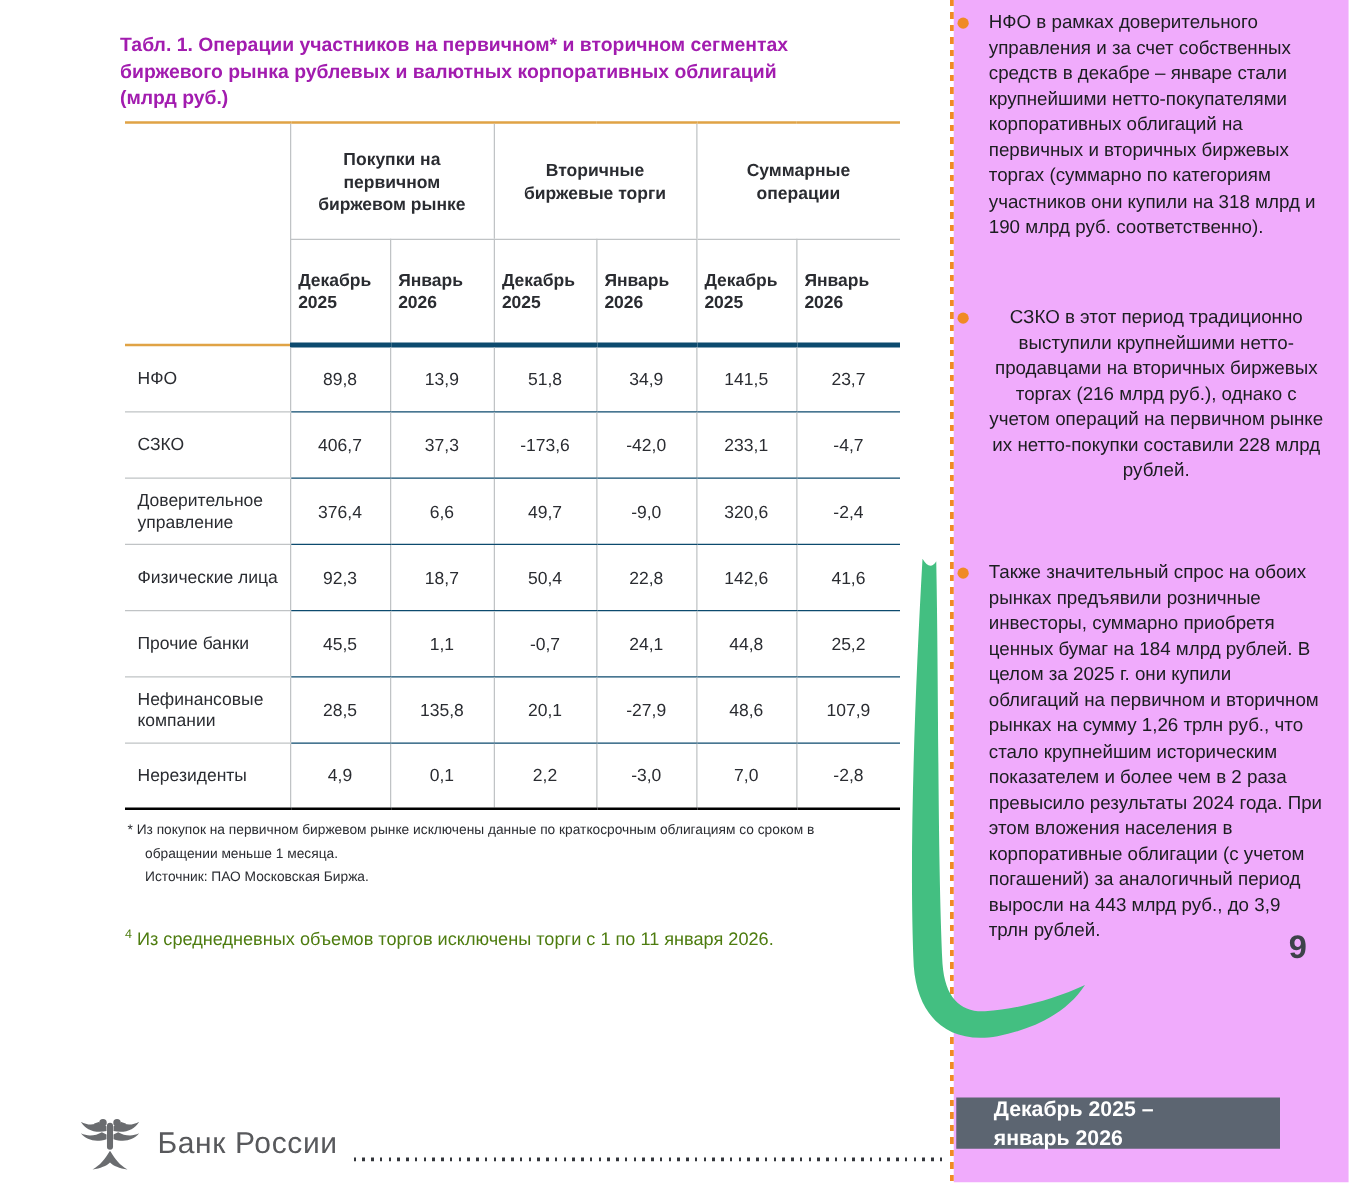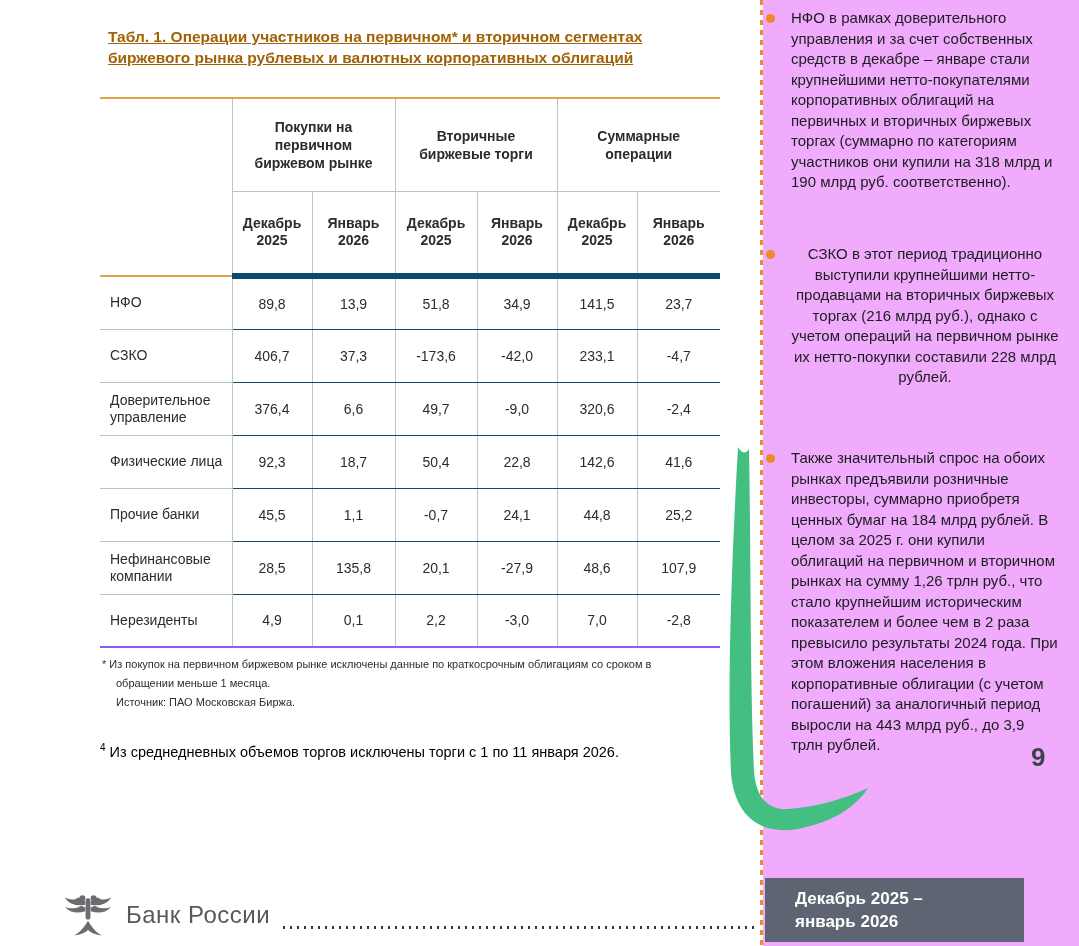--- a/index.html
+++ b/index.html
@@ -2,76 +2,77 @@
 <html><head>
 <meta charset="utf-8">
 <style>
   * { margin:0; padding:0; box-sizing:border-box; }
   html,body { width:1079px; height:946px; }
   body {
     position:relative; background:#ffffff; overflow:hidden;
     font-family:"Liberation Sans", sans-serif; color:#25272c;
   }
   
-  .tbl-title { position:absolute; left:108px; top:26px; width:630px;
-    font-size:15.5px; font-weight:bold; line-height:21px; color:#a16207;text-decoration:underline; }
+  .tbl-title { position:absolute; left:96px; top:26px; width:630px;
+    font-size:15.5px; font-weight:bold; line-height:21px; color:#a21caf; }
   
   .data-table { position:absolute; left:100px; top:97px; width:620px;
     border-collapse:collapse; table-layout:fixed; }
   .data-table th, .data-table td { color:#2a2c31; vertical-align:middle; }
   th.corner { border-top:2px solid #E0A345; border-bottom:2px solid #E0A345; }
   th.group { height:93px; font-size:14px; font-weight:bold; text-align:center;
     padding:0 8px; line-height:18px;
     border-top:2px solid #E0A345; border-left:1px solid #C0C3C5; border-bottom:1px solid #C0C3C5; }
-  th.sub { height:85px; font-size:14px; font-weight:bold; text-align:center;
+  th.sub { height:85px; font-size:14px; font-weight:bold; text-align:left;
     padding:0 6px; line-height:17px;
-    border-left:1px solid #C0C3C5; border-bottom:6px solid #0c4a6e; }
+    border-left:1px solid #C0C3C5; border-bottom:4px solid #0c4a6e; }
   td.lbl { height:53px; font-size:14px; text-align:left; padding:4px 8px 4px 10px;
     line-height:17px; border-bottom:1px solid #C0C3C5; }
   td.val { height:53px; font-size:14px; text-align:center;
     border-left:1px solid #C0C3C5; border-bottom:1px solid #0c4a6e; }
-  tr.last td { border-bottom:2px solid #8b5cf6; }
+  tr.last td { border-bottom:2px solid #000000; }
   
   .footnote-block { position:absolute; left:102px; top:655px; width:585px;
     font-size:11px; line-height:19px; color:#2b2d32; }
   .footnote-star { padding-left:14px; text-indent:-14px; }
   .source-note { padding-left:14px; }
   .footnote4 { position:absolute; left:100px; top:742px; width:600px;
-    font-size:14.5px; color:#000000; }
+    font-size:14.5px; color:#4d7c0f; }
   .footnote4 sup { font-size:10px; }
   
   .panel { position:absolute; left:763px; top:0; width:316px; height:946px;
     background:#f0abfc; z-index:0; }
   .dash-divider { position:absolute; left:760px; top:0; width:3px; height:946px; z-index:1;
     background:repeating-linear-gradient(to bottom, #F08A25 0 5px, transparent 5px 10px); }
   .bullet-item { position:absolute; left:0; width:300px; z-index:2; }
   .bullet-dot { position:absolute; left:3px; top:6px; width:9px; height:9px;
     border-radius:50%; background:#F08A25; }
   .bullet-text { margin-left:28px; width:268px; font-size:15px; line-height:20.5px; color:#1b1d20; }
   .b1 { top:8px; } .b2 { top:244px;text-align:center; } .b3 { top:448px; }
   .page-number { position:absolute; left:268px; top:742px; z-index:2;
     font-size:26px; font-weight:bold; color:#3d4249; }
-  .period-box { position:absolute; left:2px; top:878px; width:259px; height:64px; z-index:2;
+  .period-box { position:absolute; left:2px; top:878px; width:259px; height:41px; z-index:2;
     background:#5C6571; color:#ffffff; font-weight:bold; font-size:17px; line-height:23px;
     display:flex; flex-direction:column; justify-content:center; padding-left:30px; }
   
   .swoosh { position:absolute; left:722px; top:443px; width:155px; height:405px; z-index:3; }
   
   .footer-logo { position:absolute; left:60px; top:888px; width:56px; height:56px; }
   .brand { position:absolute; left:126px; top:901px; font-size:24px;
     letter-spacing:0.5px; color:#58595c; }
   .dots-line { position:absolute; left:283px; top:926px; width:473px; height:3px;
     background:repeating-linear-gradient(to right, #33363b 0 2px, transparent 2px 7px); }
 </style>
 </head>
 <body>
 
 <div class="tbl-title">
   <div>Табл. 1. Операции участников на первичном* и вторичном сегментах</div>
   <div>биржевого рынка рублевых и валютных корпоративных облигаций</div>
+  <div>(млрд руб.)</div>
 </div>
 
 <table class="data-table">
   <colgroup>
     <col style="width:132px">
       <col style="width:80px">
       <col style="width:83px">
     <col style="width:82px">
       <col style="width:80px">
       <col style="width:80px">

